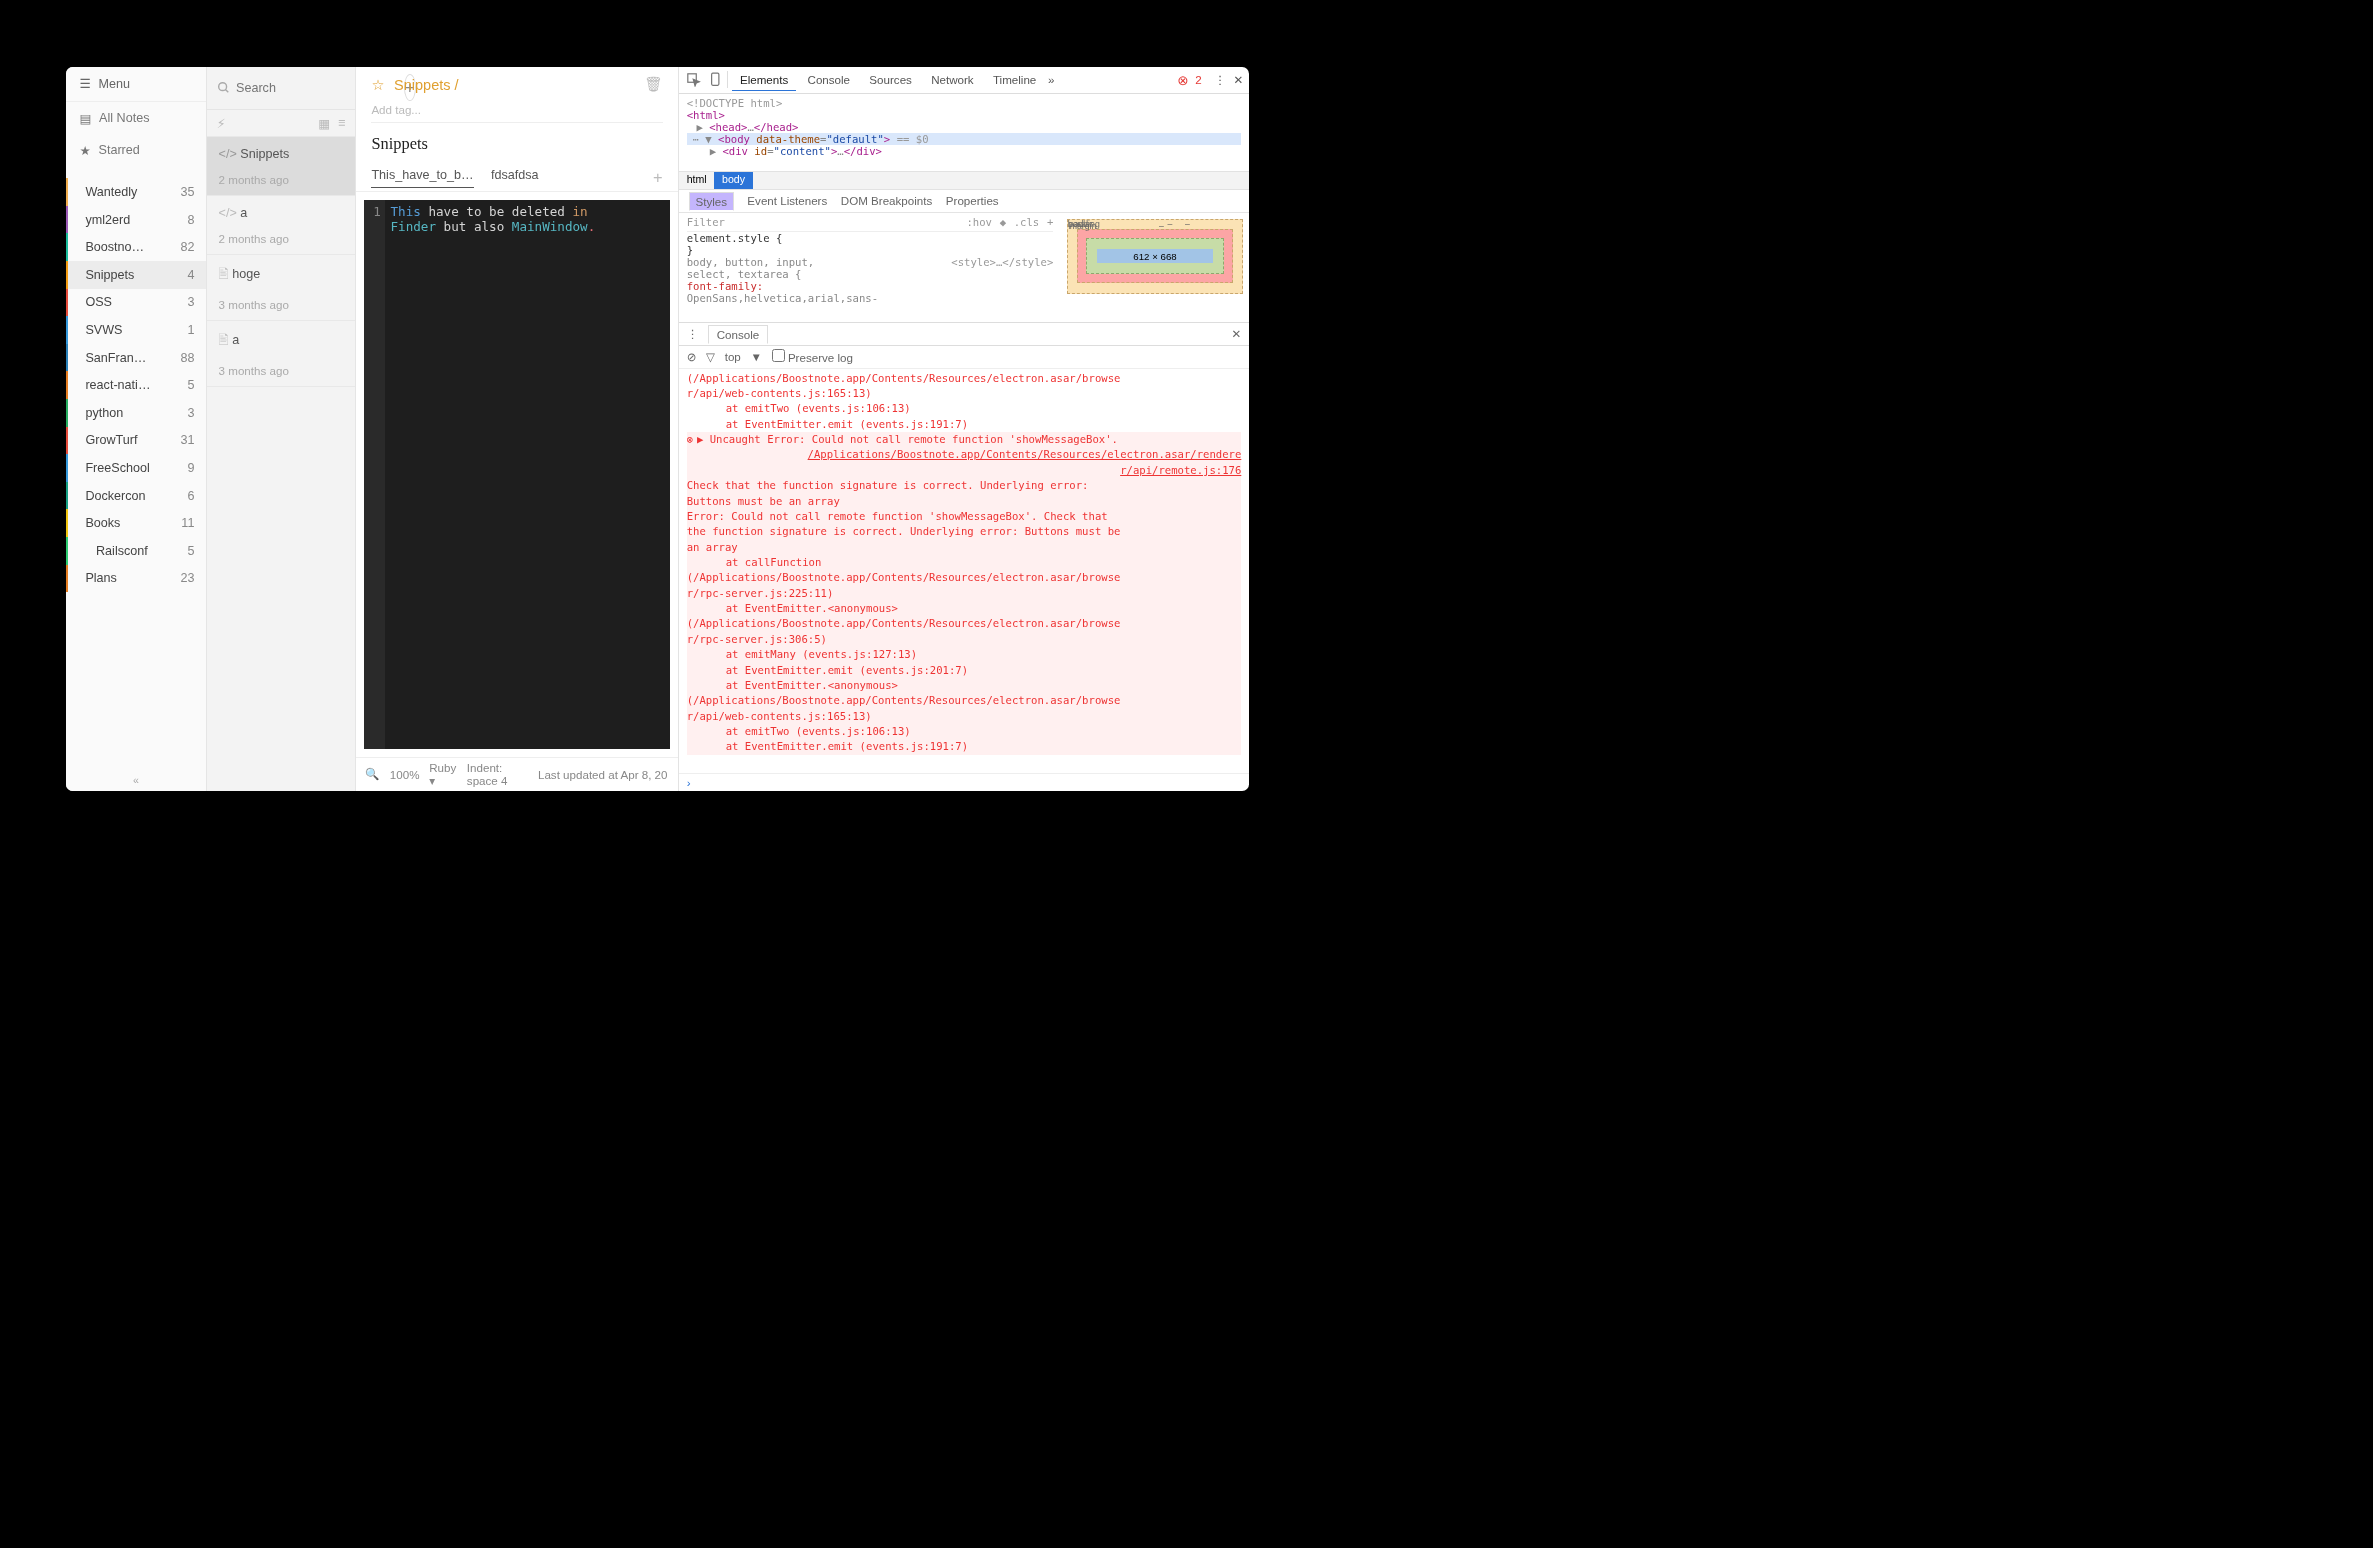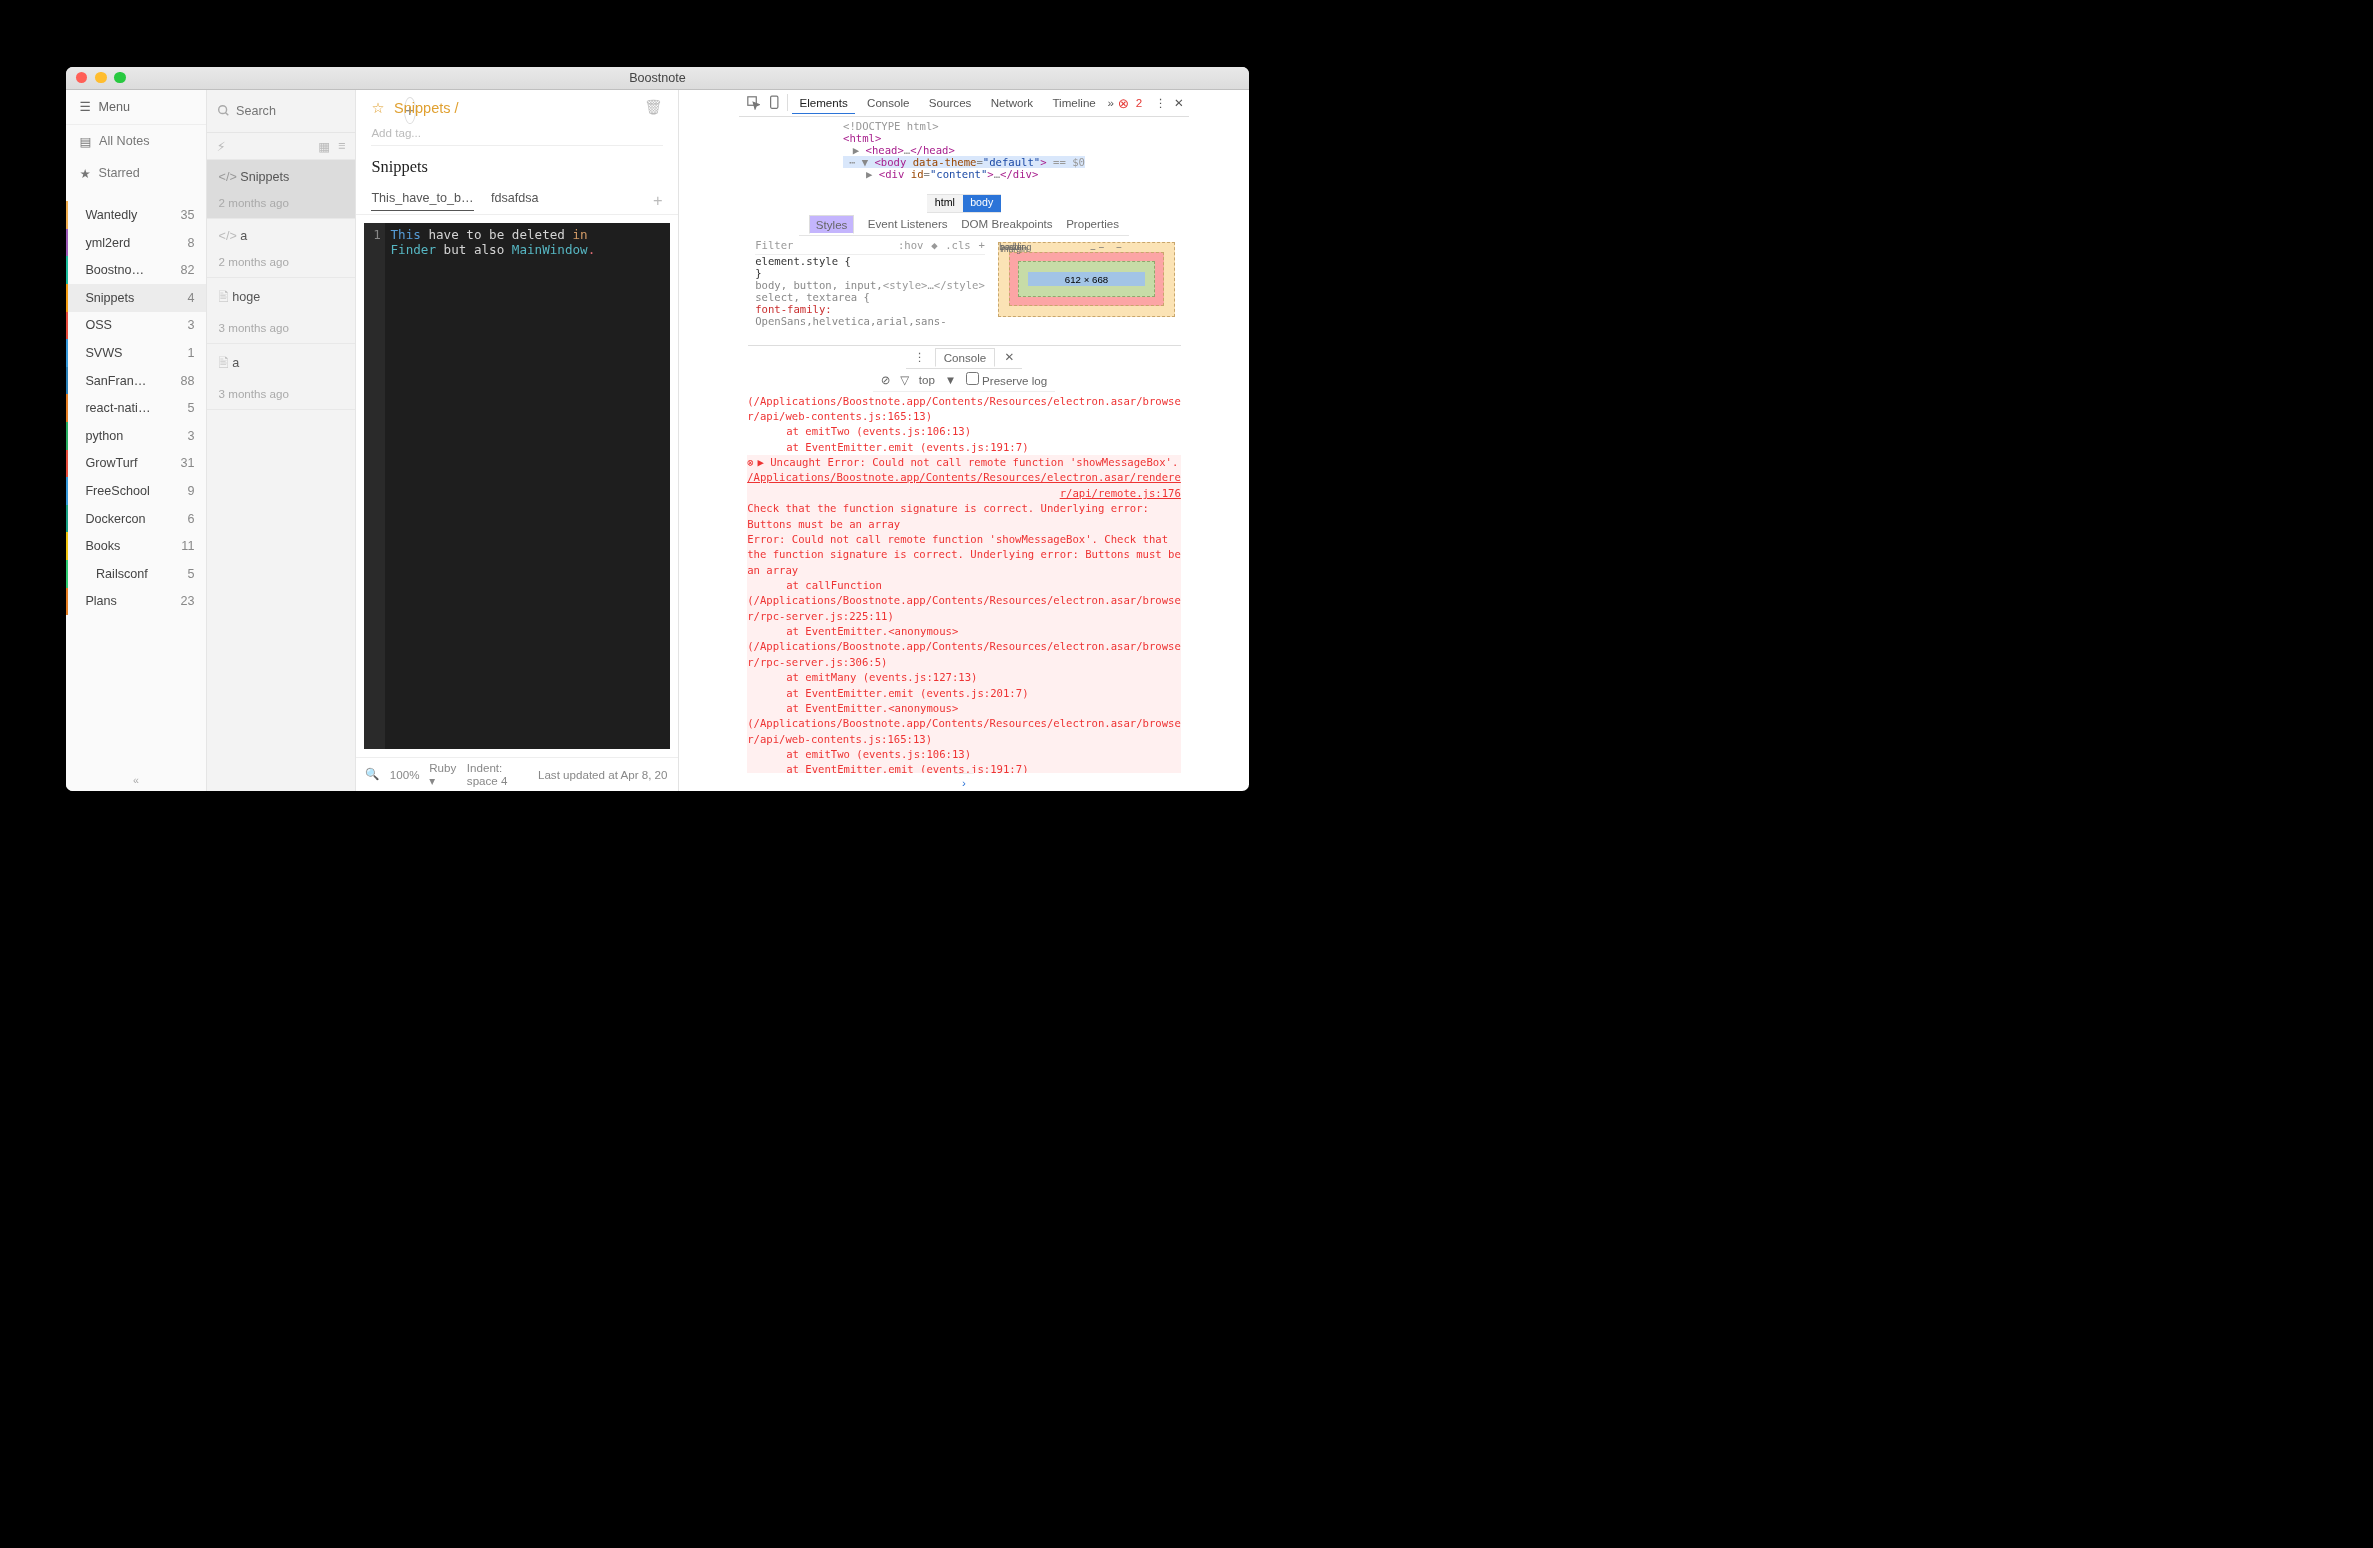--- a/index.html
+++ b/index.html
@@ -51,21 +51,21 @@
 .tabs-row .tab.active { border-bottom: 1.9px solid #555; }
 .tabs-row .plus { margin-left: auto; color: #bbb; font-size: 16.4px; }
 .code-wrap { flex: 1; margin: 7.7px; background: #1e1e1e; font-family: Menlo, monospace; font-size: 12.6px; display: flex; }
 .gutter { width: 21px; background: #2a2a2a; color: #888; text-align: right; padding: 3.9px 3.9px 0 0; }
 .codearea { padding: 3.9px 5.8px; color: #d4d4d4; white-space: pre; }
 .kw-this { color: #569cd6; } .kw-in { color: #d19a66; text-align: center; } .kw-id { color: #56b6c2; } .kw-dot { color: #e06c75; }
 .status-bar { display: flex; align-items: center; gap: 9.7px; padding: 2.9px 9.7px; font-size: 11.6px; color: #888; border-top: 1px solid #eee; }
 .status-bar .right { margin-left: auto; }
 
 
-.devtools { flex: 1; display: flex; flex-direction: column; min-width: 0; font-size: 11.6px; align-items: center; }
+.devtools { flex: 1; display: flex; flex-direction: column; min-width: 0; font-size: 11.6px; }
 .dt-tabbar { height: 27px; border-bottom: 1px solid #ddd; display: flex; align-items: center; gap: 3.9px; padding: 0 5.8px; color: #555; }
 .dt-tabbar .rightside { margin-left: auto; display: flex; align-items: center; gap: 7.7px; }
 .dt-tab { padding: 4.8px 7.7px; }
 .dt-tab.active { border-bottom: 1.9px solid #2b74d8; color: #222; }
 .dt-icon { width: 17.4px; height: 17.4px; display: inline-flex; align-items: center; justify-content: center; color: #777; }
 .err-badge { background: #e53935; color: #fff; font-size: 9.7px; border-radius: 7.7px; padding: 0 4.8px; margin-left: 1.9px; }
 
 .dt-elements { height: 77px; background: #fff; font-family: Menlo, monospace; font-size: 10.6px; padding: 3.9px 7.7px; color: #888; overflow: hidden; }
 .dt-elements .tag { color: #a71d8c; } .dt-elements .attr { color: #994500; } .dt-elements .val { color: #1a49a5; }
 .dt-elements .hl { background: #d9e7fb; display: inline-block; width: 100%; }
@@ -99,28 +99,20 @@
 .dt-prompt { color: #2b74d8; padding: 1.9px 7.7px; border-top: 1px solid #eee; }
 
 svg { display: block; }
 </style>
 </head>
 <body>
 
 <div class="desktop">
 <div class="window">
 
-  <div class="titlebar">
-    <div class="traffic">
-      <span class="tred"></span>
-      <span class="tyellow"></span>
-      <span class="tgreen"></span>
-    </div>
-    <div class="title">Boostnote</div>
-  </div>
 
   <div class="body">
 
     <div class="sidebar">
       <div class="menu-row">
         <span>☰</span>
         <span>Menu</span>
       </div>
       <div class="nav-row">
         <span>▤</span>

